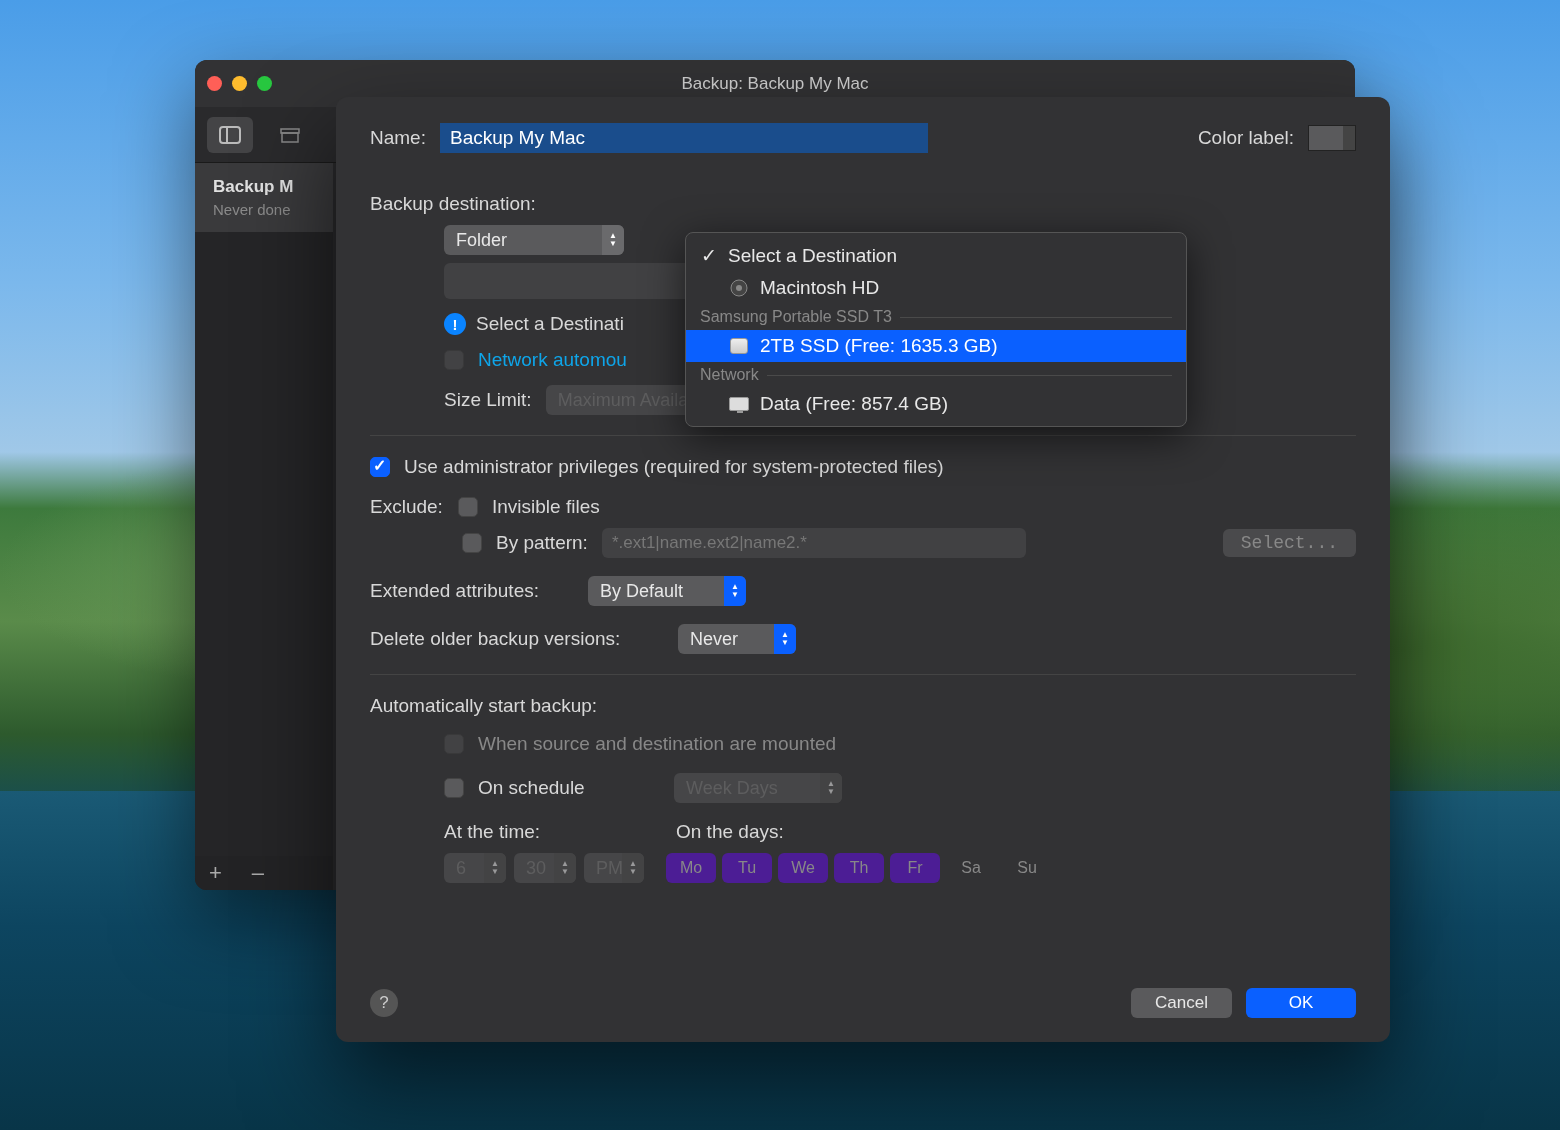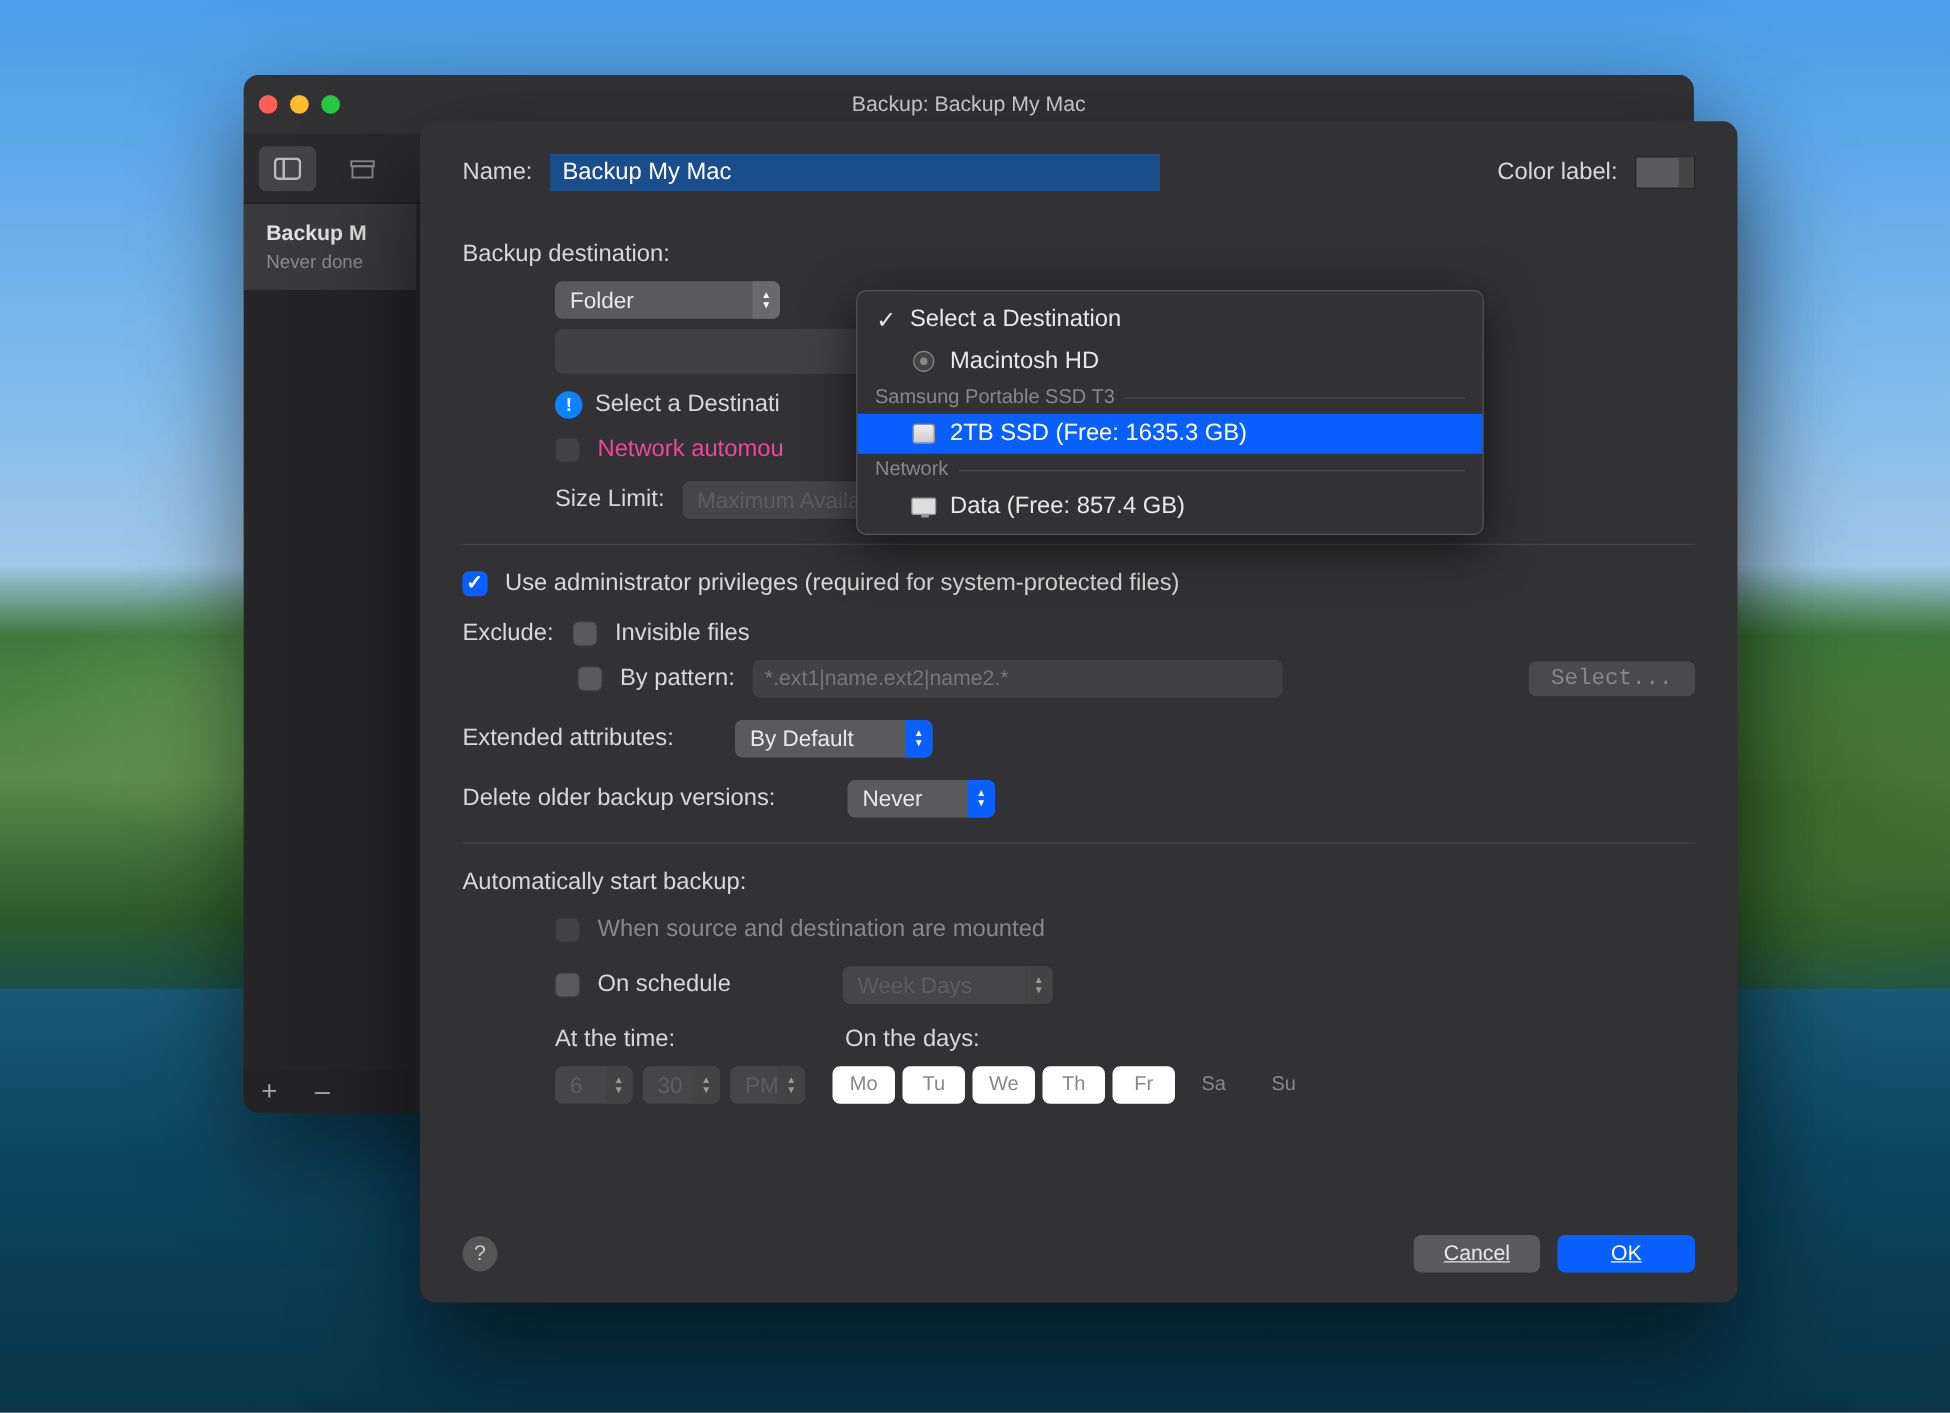--- a/index.html
+++ b/index.html
@@ -99,27 +99,27 @@
     .checkbox.checked { background: #0a60ff; border-color: #0a60ff; }
     .checkbox.checked::after { content: '✓'; color: #fff; position: absolute; left: 2px; top: -2px; font-size: 16px; font-weight: bold; }
     .checkbox.dim { opacity: 0.4; }
     
     .divider { height: 1px; background: #444; margin: 20px 0; }
     
     .pattern-input { background: #414143; width: 424px; height: 30px; padding: 0 10px; color: #777; font-size: 17px; border-radius: 6px; display: flex; align-items: center; }
     .select-btn { background: #4a4a4c; border-radius: 6px; padding: 4px 18px; color: #888; font-size: 18px; font-family: Liberation Mono, monospace; }
     
     .day-pills { display: flex; gap: 6px; }
-    .day-pill { width: 50px; height: 30px; background: #ffffff; border-radius: 6px; display: flex; align-items: center; justify-content: center; color: #888; font-size: 16px; }
+    .day-pill { width: 50px; height: 30px; background: #4c1d95; border-radius: 6px; display: flex; align-items: center; justify-content: center; color: #888; font-size: 16px; }
     .day-pill.off { background: transparent; color: #888; }
     
     .help-btn { width: 28px; height: 28px; background: #555; border-radius: 50%; display: flex; align-items: center; justify-content: center; color: #ccc; font-size: 17px; }
     
     .footer { position: absolute; bottom: 24px; left: 34px; right: 34px; display: flex; align-items: center; }
-    .btn { height: 30px; padding: 0 24px; border-radius: 6px; font-size: 17px; display: inline-flex; align-items: center; justify-content: center; text-decoration: underline; }
+    .btn { height: 30px; padding: 0 24px; border-radius: 6px; font-size: 17px; display: inline-flex; align-items: center; justify-content: center; }
     .btn-cancel { background: #5a5a5c; color: #e8e8e8; }
     .btn-ok { background: #0a60ff; color: #fff; min-width: 110px; }
     
     
     .dropdown {
       position: absolute; left: 685px; top: 232px; width: 502px;
       background: #323234; border: 1px solid #555; border-radius: 8px;
       box-shadow: 0 10px 40px rgba(0,0,0,0.6); z-index: 10; padding: 6px 0;
     }
     .dd-item { display: flex; align-items: center; gap: 10px; padding: 5px 14px; font-size: 19px; color: #e8e8e8; }
@@ -220,21 +220,21 @@
 
   <div class="dest-box"></div>
 
   <div class="info-row">
     <div class="info-icon">!</div>
     <span class="label">Select a Destinati</span>
   </div>
 
   <div class="row indent1" style="margin-bottom:14px">
     <div class="checkbox dim"></div>
-    <span class="label" style="color:#ec4899">Network automou</span>
+    <span class="label" style="color:#0ea5e9">Network automou</span>
   </div>
 
   <div class="row indent1">
     <span class="label">Size Limit:</span>
     <div class="popup-btn disabled" style="width:245px">
       <span>Maximum Available...</span>
       <span class="arrows">
           <span>▲</span>
           <span>▼</span>
         </span>

